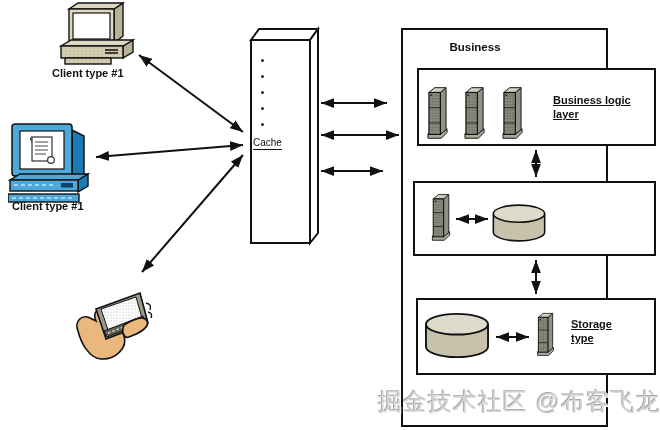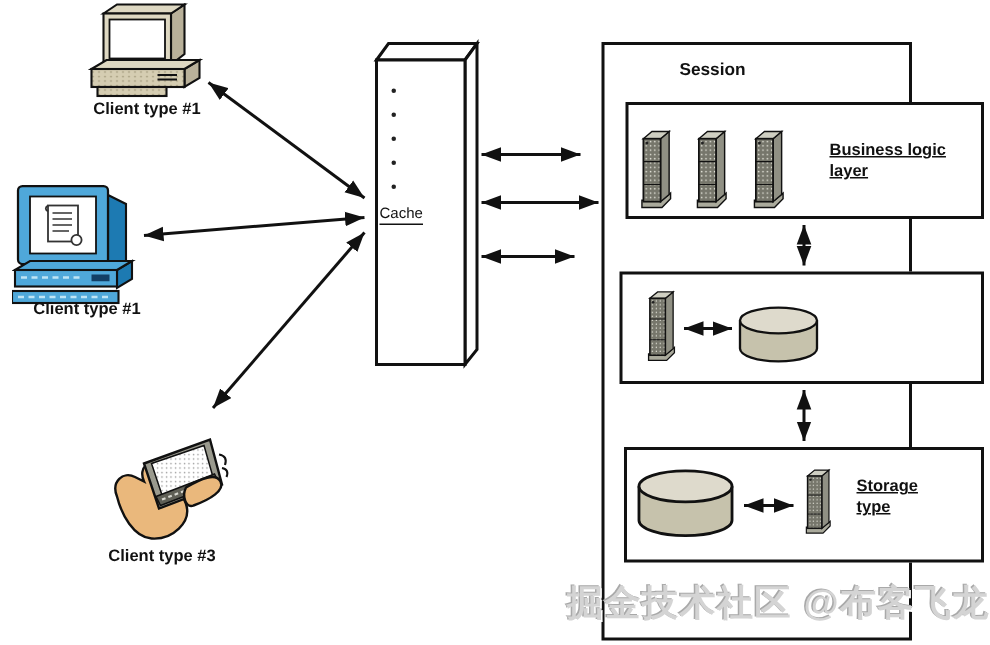--- a/index.html
+++ b/index.html
@@ -7,31 +7,31 @@
     position:relative;width:660px;height:430px;background:#ffffff;overflow:hidden;
     font-family:"Liberation Sans","DejaVu Sans",sans-serif;color:#111;
   }
   .abs{position:absolute;}
   svg{display:block;}
   
   .outer-box{border:2px solid #111;background:transparent;z-index:10;}
   .layer-box{border:2px solid #111;background:#ffffff;z-index:20;}
   
   .lbl{font-weight:bold;font-size:11px;line-height:14px;color:#111;z-index:25;text-decoration:underline;}
-  .client-lbl{font-weight:bold;font-size:11px;text-align:center;color:#111;z-index:25;}
+  .client-lbl{font-weight:bold;font-size:11px;text-align:left;color:#111;z-index:25;}
   .servers-title{font-weight:bold;font-size:11.5px;text-align:center;color:#111;z-index:25;}
   .cache-lbl{font-size:10px;color:#111;border-bottom:1.5px solid #111;padding-bottom:1px;z-index:25;display:inline-block;}
   
   .dots{display:flex;flex-direction:column;gap:13px;z-index:25;}
   .dots i{width:3px;height:3px;background:#222;border-radius:50%;}
   
   #arrows{position:absolute;left:0;top:0;z-index:40;pointer-events:none;}
   .icon-svg{z-index:22;}
   .watermark{
-    z-index:60;font-weight:bold;font-size:24px;letter-spacing:1px;
+    z-index:60;font-weight:normal;font-size:24px;letter-spacing:1px;
     color:#d4d4d4;text-shadow:-1px -1px 0 #a9a9a9,1px 1px 0 #ffffff;
     white-space:nowrap;
   }
 </style>
 </head>
 <body>
 
 <div id="canvas">
 
   <svg width="0" height="0" style="position:absolute" aria-hidden="true">
@@ -77,21 +77,21 @@
   <div class="abs dots" style="left:261px;top:59px">
     <i></i>
       <i></i>
       <i></i>
       <i></i>
       <i></i>
   </div>
   <span class="abs cache-lbl" style="left:253px;top:137px">Cache</span>
 
   <div class="abs outer-box" style="left:401px;top:28px;width:207px;height:399px;box-sizing:border-box"></div>
-  <div class="abs servers-title" style="left:440px;top:41px;width:70px">Session</div>
+  <div class="abs servers-title" style="left:440px;top:41px;width:70px">Business</div>
 
   <div class="abs layer-box" style="left:417px;top:68px;width:239px;height:78px;box-sizing:border-box"></div>
   <svg class="abs icon-svg" style="left:427px;top:84px" width="21" height="57" viewBox="0 0 22 58">
     <polygon points="1,51 15,51 21,46 21,50 15,56 1,56" fill="#aaaa9c" stroke="#111" stroke-width="1"></polygon>
     <polygon points="14,8 20,3 20,47 14,52" fill="#909084" stroke="#111" stroke-width="1"></polygon>
     <polygon points="2,8 8,3 20,3 14,8" fill="#cfcfc2" stroke="#111" stroke-width="1"></polygon>
     <rect x="2" y="8" width="12" height="44" fill="url(#texDots)" stroke="#111" stroke-width="1.2"></rect>
     <path d="M2,24 H14 M2,40 H14" stroke="#111" stroke-width="0.8"></path>
     <circle cx="4.5" cy="11" r="1" fill="#222"></circle>
   </svg>
@@ -177,17 +177,16 @@
 
   <svg class="abs icon-svg" style="left:62px;top:281px" width="100" height="84" viewBox="0 0 100 84">
     <path d="M16,50 C12,40 20,33 28,37 L34,40 C30,31 37,24 44,31 L48,36 C54,41 60,48 62,55 C66,67 53,79 39,78 C27,77 19,62 16,50 Z" fill="#eab87c" stroke="#111" stroke-width="1.6"></path>
     <polygon points="34,28 78,12 86,42 44,58" fill="#9a9a8e" stroke="#111" stroke-width="1.6"></polygon>
     <polygon points="39,28 74,16 80,37 46,49" fill="url(#texGray)" stroke="#111" stroke-width="1"></polygon>
     <polygon points="42,50 81,35 84,41 45,56" fill="#5f5f56" stroke="#111" stroke-width="1"></polygon>
     <path d="M46,52 L80,39" stroke="#d8d8d0" stroke-width="1.4" stroke-dasharray="2.5 2"></path>
     <path d="M62,44 C72,38 82,34 85,40 C88,46 78,52 67,56 C62,58 59,50 62,44 Z" fill="#eab87c" stroke="#111" stroke-width="1.6"></path>
     <path d="M84,22 q6,1 4,7 M86,31 q5,1 3,6" fill="none" stroke="#111" stroke-width="1.4"></path>
   </svg>
-  <div class="abs client-lbl" style="left:58px;top:365px;width:100px">Client type #3</div>
 
   <div class="abs watermark" style="left:378px;top:386px">掘金技术社区 @布客飞龙</div>
 
 </div>
 
 </body></html>

